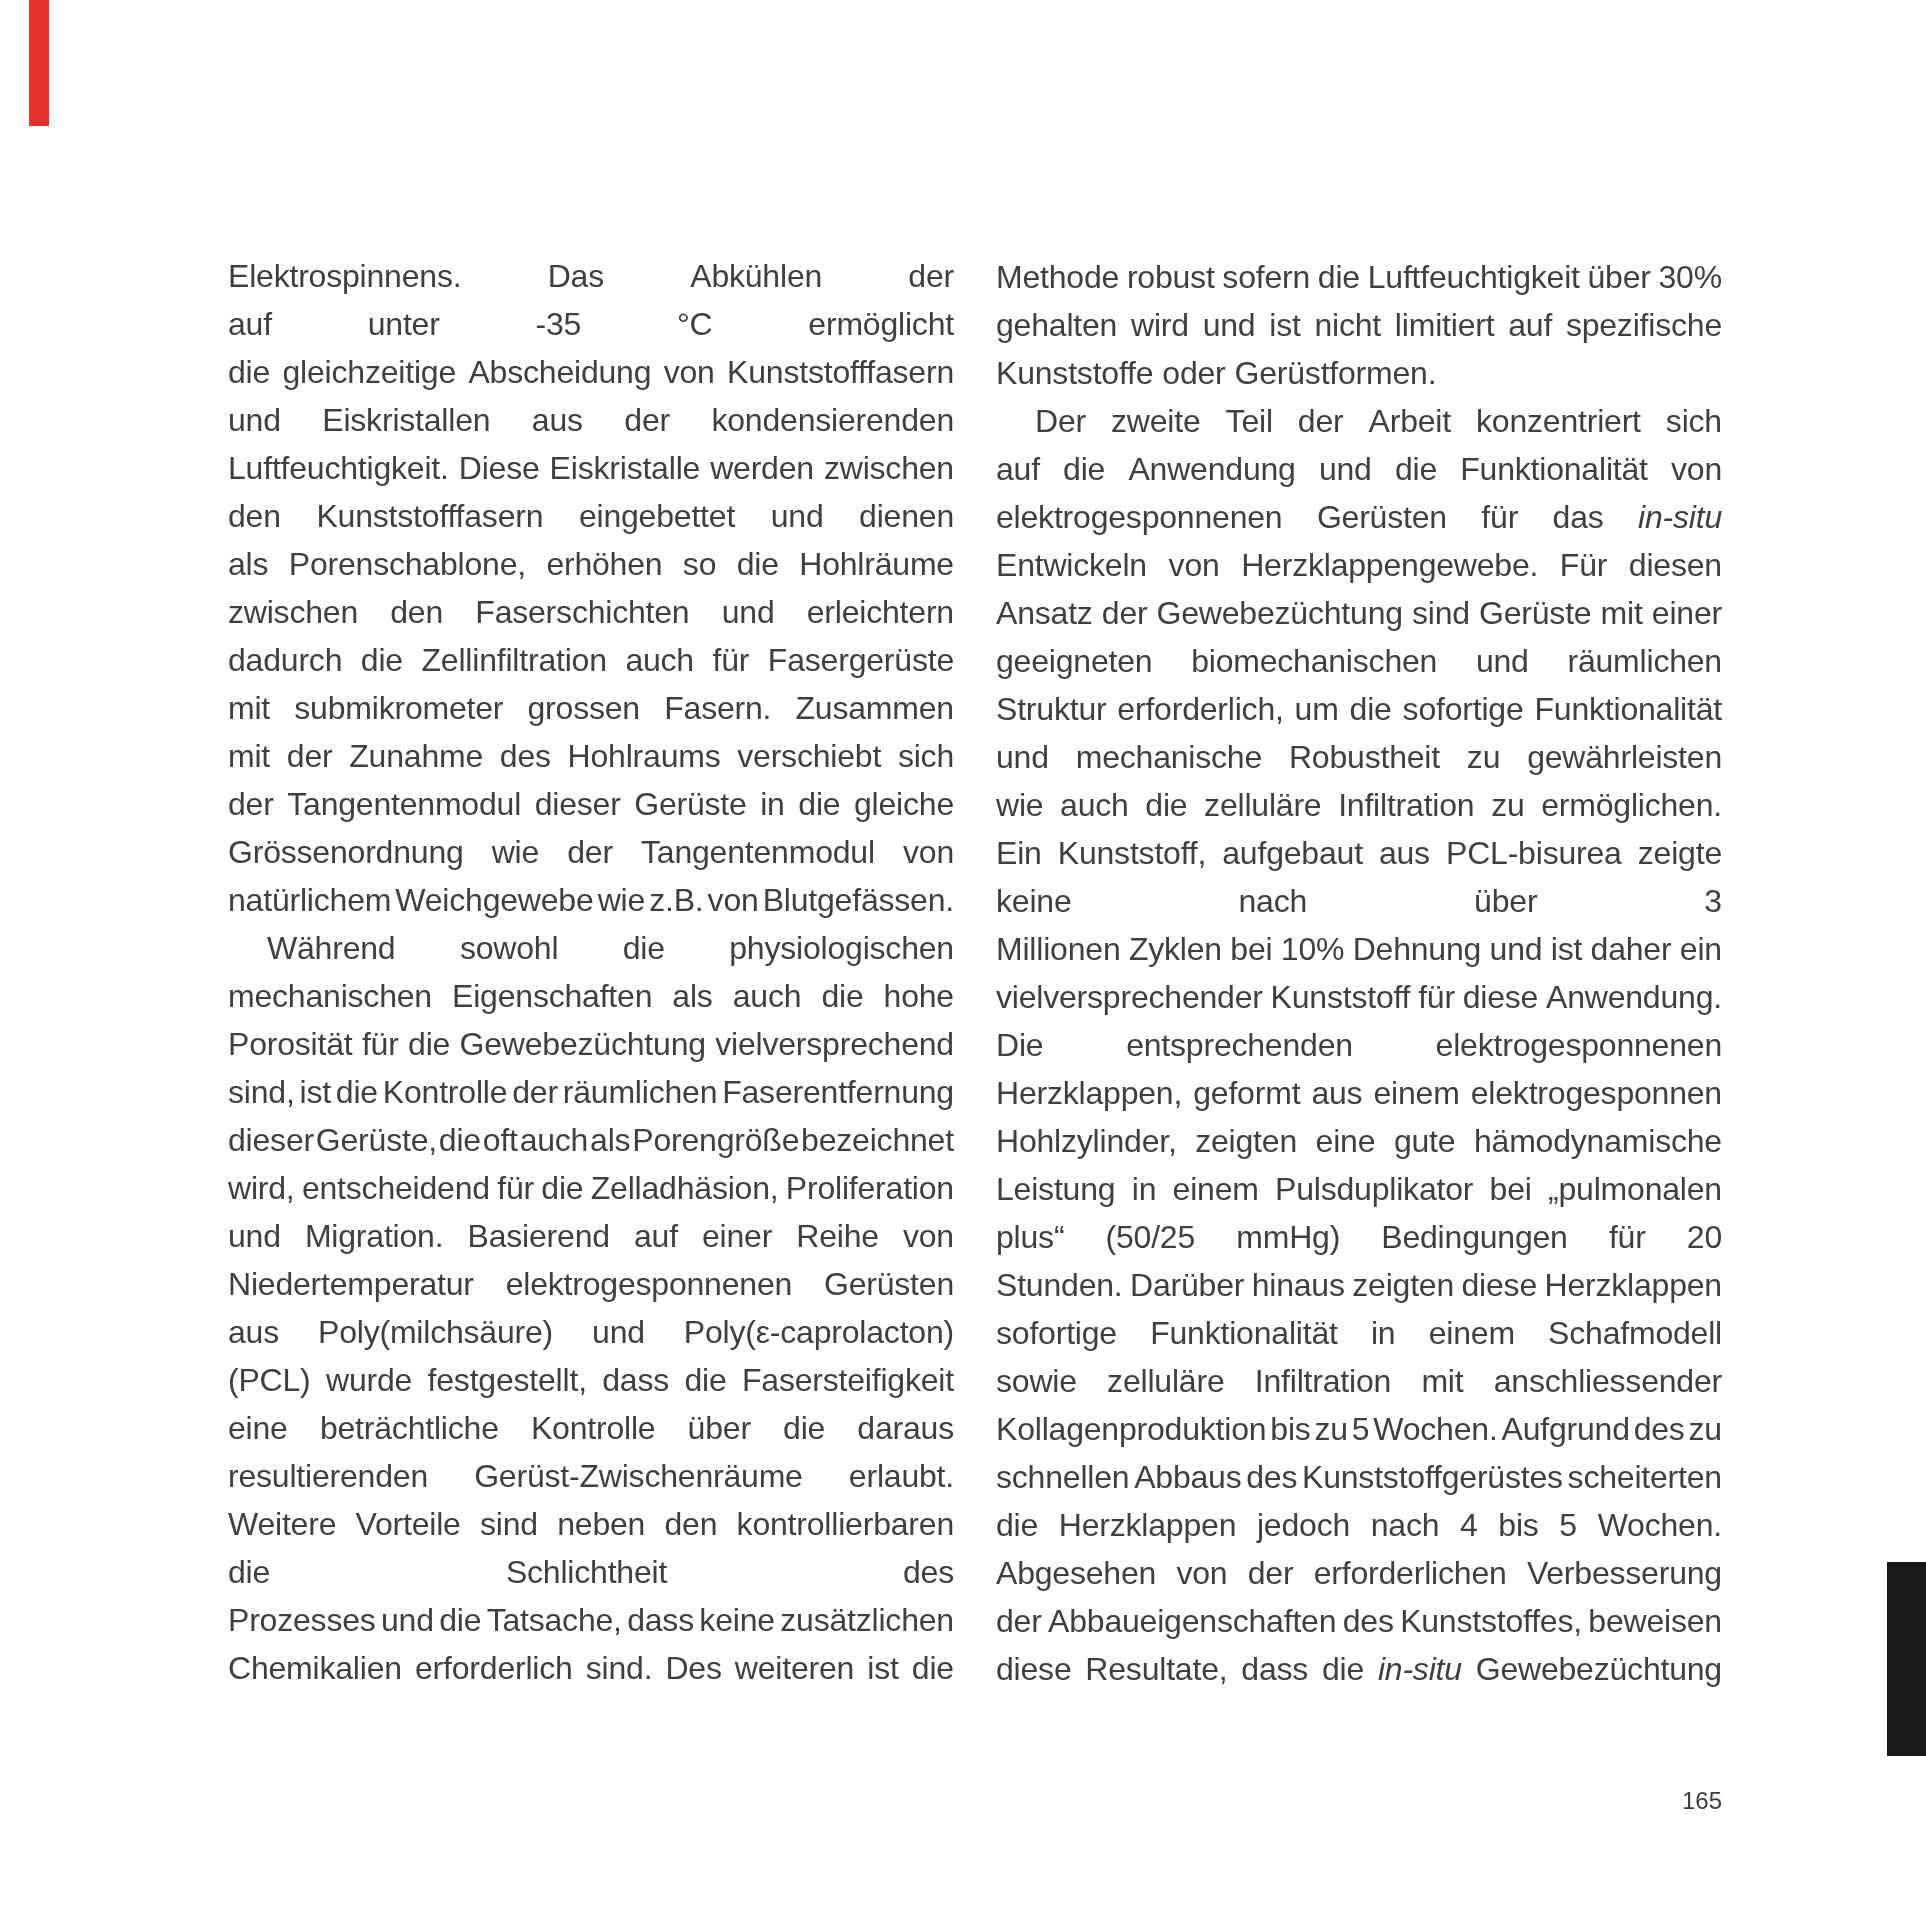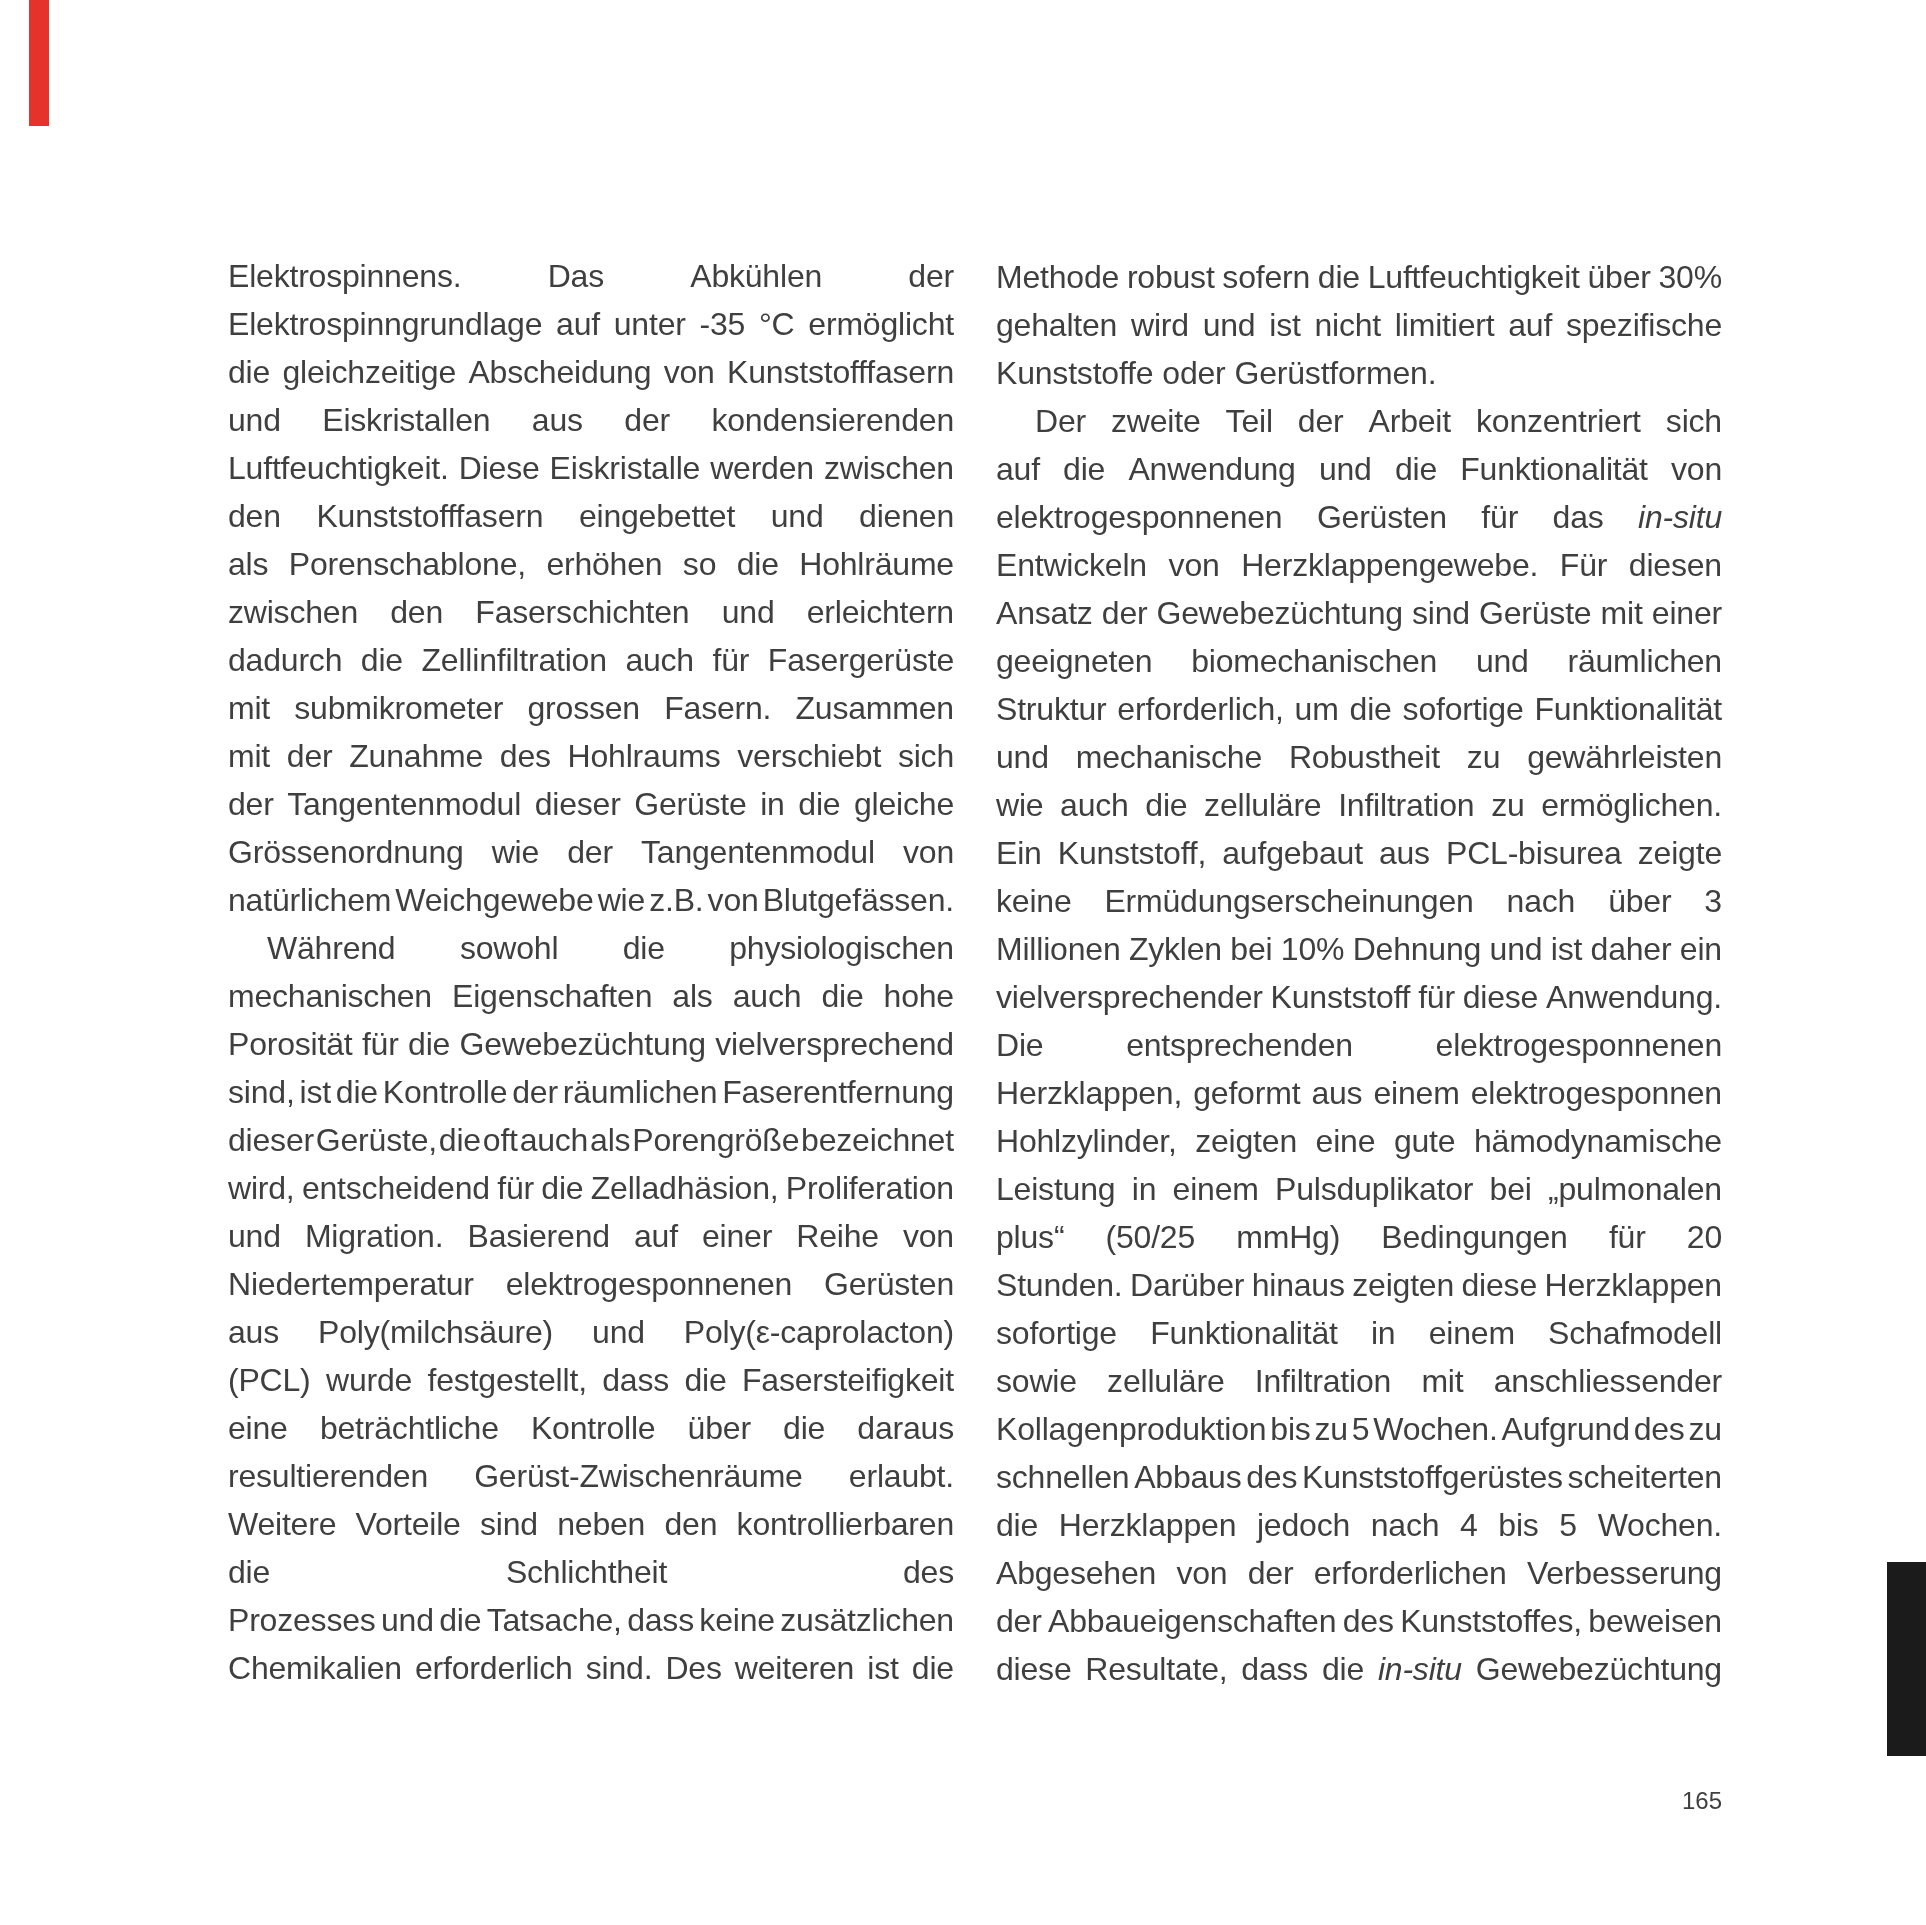--- a/index.html
+++ b/index.html
@@ -70,21 +70,20 @@
   <div class="bookmark-ribbon" style="background: rgb(229, 51, 43);"></div>
 
   <div class="col col-left">
       <div class="line">
         <span class="w">Elektrospinnens.</span>
         <span class="w">Das</span>
         <span class="w">Abkühlen</span>
         <span class="w">der</span>
       </div>
       <div class="line">
-        <span class="w">Elektrospinngrundlage</span>
         <span class="w">auf</span>
         <span class="w">unter</span>
         <span class="w">-35</span>
         <span class="w">°C</span>
         <span class="w">ermöglicht</span>
       </div>
       <div class="line">
         <span class="w">die</span>
         <span class="w">gleichzeitige</span>
         <span class="w">Abscheidung</span>
@@ -396,21 +395,20 @@
       <div class="line">
         <span class="w">Ein</span>
         <span class="w">Kunststoff,</span>
         <span class="w">aufgebaut</span>
         <span class="w">aus</span>
         <span class="w">PCL-bisurea</span>
         <span class="w">zeigte</span>
       </div>
       <div class="line">
         <span class="w">keine</span>
-        <span class="w">Ermüdungserscheinungen</span>
         <span class="w">nach</span>
         <span class="w">über</span>
         <span class="w">3</span>
       </div>
       <div class="line">
         <span class="w">Millionen</span>
         <span class="w">Zyklen</span>
         <span class="w">bei</span>
         <span class="w">10%</span>
         <span class="w">Dehnung</span>

